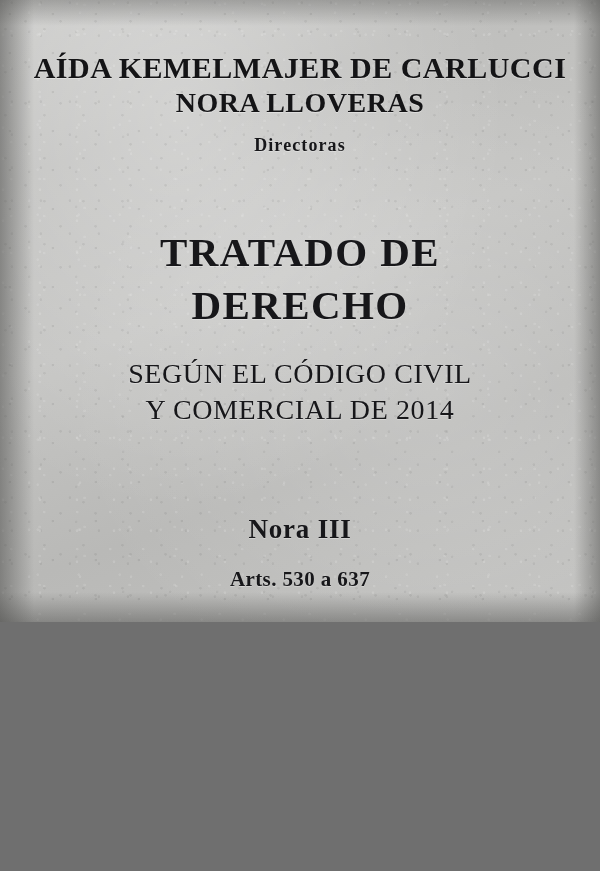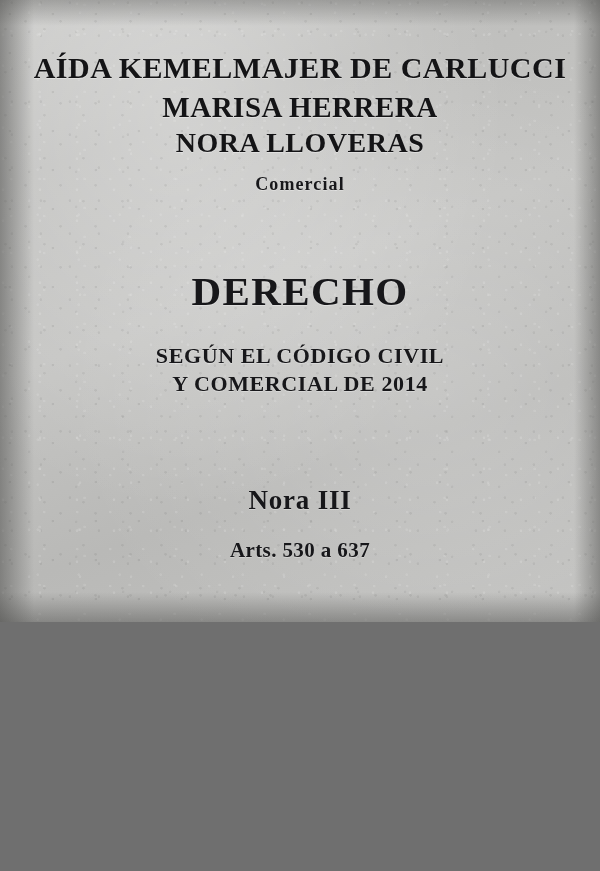--- a/index.html
+++ b/index.html
@@ -102,22 +102,22 @@
     font-weight: bold;
     letter-spacing: 1.4px;
     line-height: 1.30;
     text-transform: uppercase;
     text-shadow: 0 1px 0 rgba(255,255,255,.32);
   }
   .title div { white-space: nowrap; }
 
   .subtitle {
     margin-top: 24px;
-    font-size: 22px;
-    font-weight: bold;
+    font-size: 28px;
+    font-weight: normal;
     letter-spacing: .6px;
     line-height: 1.28;
     text-transform: uppercase;
     text-shadow: 0 1px 0 rgba(255,255,255,.3);
   }
 
   .volume {
     margin-top: 86px;
     font-size: 27px;
     font-weight: bold;
@@ -171,26 +171,26 @@
 <body>
 
 <div class="cover">
   <div class="grain"></div>
   <div class="vignette"></div>
 
   <div class="content">
 
     <div class="editors">
       <div class="editor-name editor-0 sc">Aída Kemelmajer de Carlucci</div>
-      <div class="editor-name editor-1 sc">Marisa Herrera</div>
       <div class="editor-name editor-2 sc">Nora Lloveras</div>
-      <div class="role">Comercial</div>
+      <div class="role">Directoras</div>
     </div>
 
     <div class="title">
+      <div>Tratado de</div>
       <div>Derecho</div>
     </div>
 
     <div class="subtitle">
       <div>Según el Código Civil</div>
       <div>y Comercial de 2014</div>
     </div>
 
     <div class="volume">Nora III</div>
     <div class="articles">Arts. 530 a 637</div>

